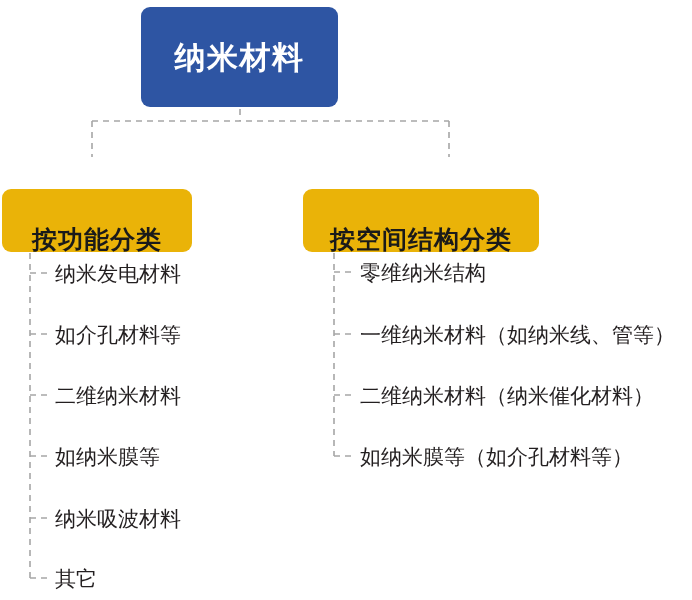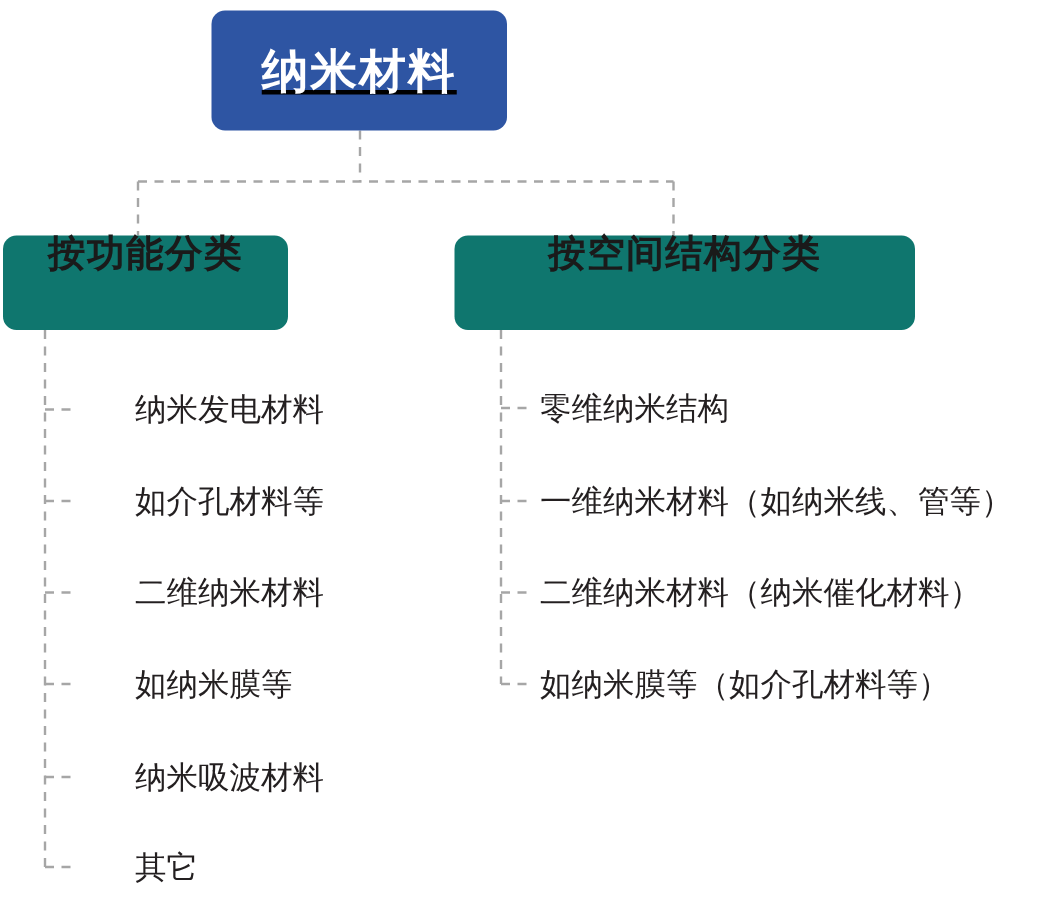--- a/index.html
+++ b/index.html
@@ -37,78 +37,78 @@
     stroke-dasharray: 6 5;
     stroke-linecap: butt;
   }
 
   
   .root-node {
     position: absolute;
     left: 141px;
     top: 7px;
     width: 197px;
-    height: 80px;
+    height: 100px;
     background: #2E55A3;
     border-radius: 9px;
     display: flex;
     align-items: center;
     justify-content: center;
     box-sizing: border-box;
-    text-decoration: underline;
   }
   .root-node .node-label {
     color: #ffffff;
     font-size: 31px;
     font-weight: 700;
     letter-spacing: 1.5px;
     line-height: 1;
     white-space: nowrap;
   }
 
   
   .branch-node {
     position: absolute;
     height: 63px;
-    background: #0f766e;
+    background: #eab308;
     border-radius: 9px;
     display: flex;
-    align-items: flex-start;
+    align-items: flex-end;
     justify-content: center;
     box-sizing: border-box;
+    margin-top: 32px;
   }
   .branch-node .node-label {
     color: #1a1a1a;
     font-size: 25px;
     font-weight: 700;
     letter-spacing: 1px;
     line-height: 1;
     white-space: nowrap;
   }
   #branch-function {
     left: 2px;
     top: 157px;
     width: 190px;
   }
   #branch-structure {
     left: 303px;
     top: 157px;
-    width: 307px;
+    width: 236px;
   }
 
   
   .leaf-item {
     position: absolute;
     color: #231f20;
     font-size: 21px;
     font-weight: 400;
     line-height: 1;
     white-space: nowrap;
   }
-  .leaf-col-left .leaf-item { left: 55px; margin-left: 35px; }
+  .leaf-col-left .leaf-item { left: 55px; }
   .leaf-col-right .leaf-item { left: 360px; }
 </style>
 </head>
 <body>
 
 <div id="diagram">
 
   <svg id="connectors" viewBox="0 0 692 600" width="692" height="600" aria-hidden="true">
 
     <line x1="240" y1="87" x2="240" y2="121"></line>

